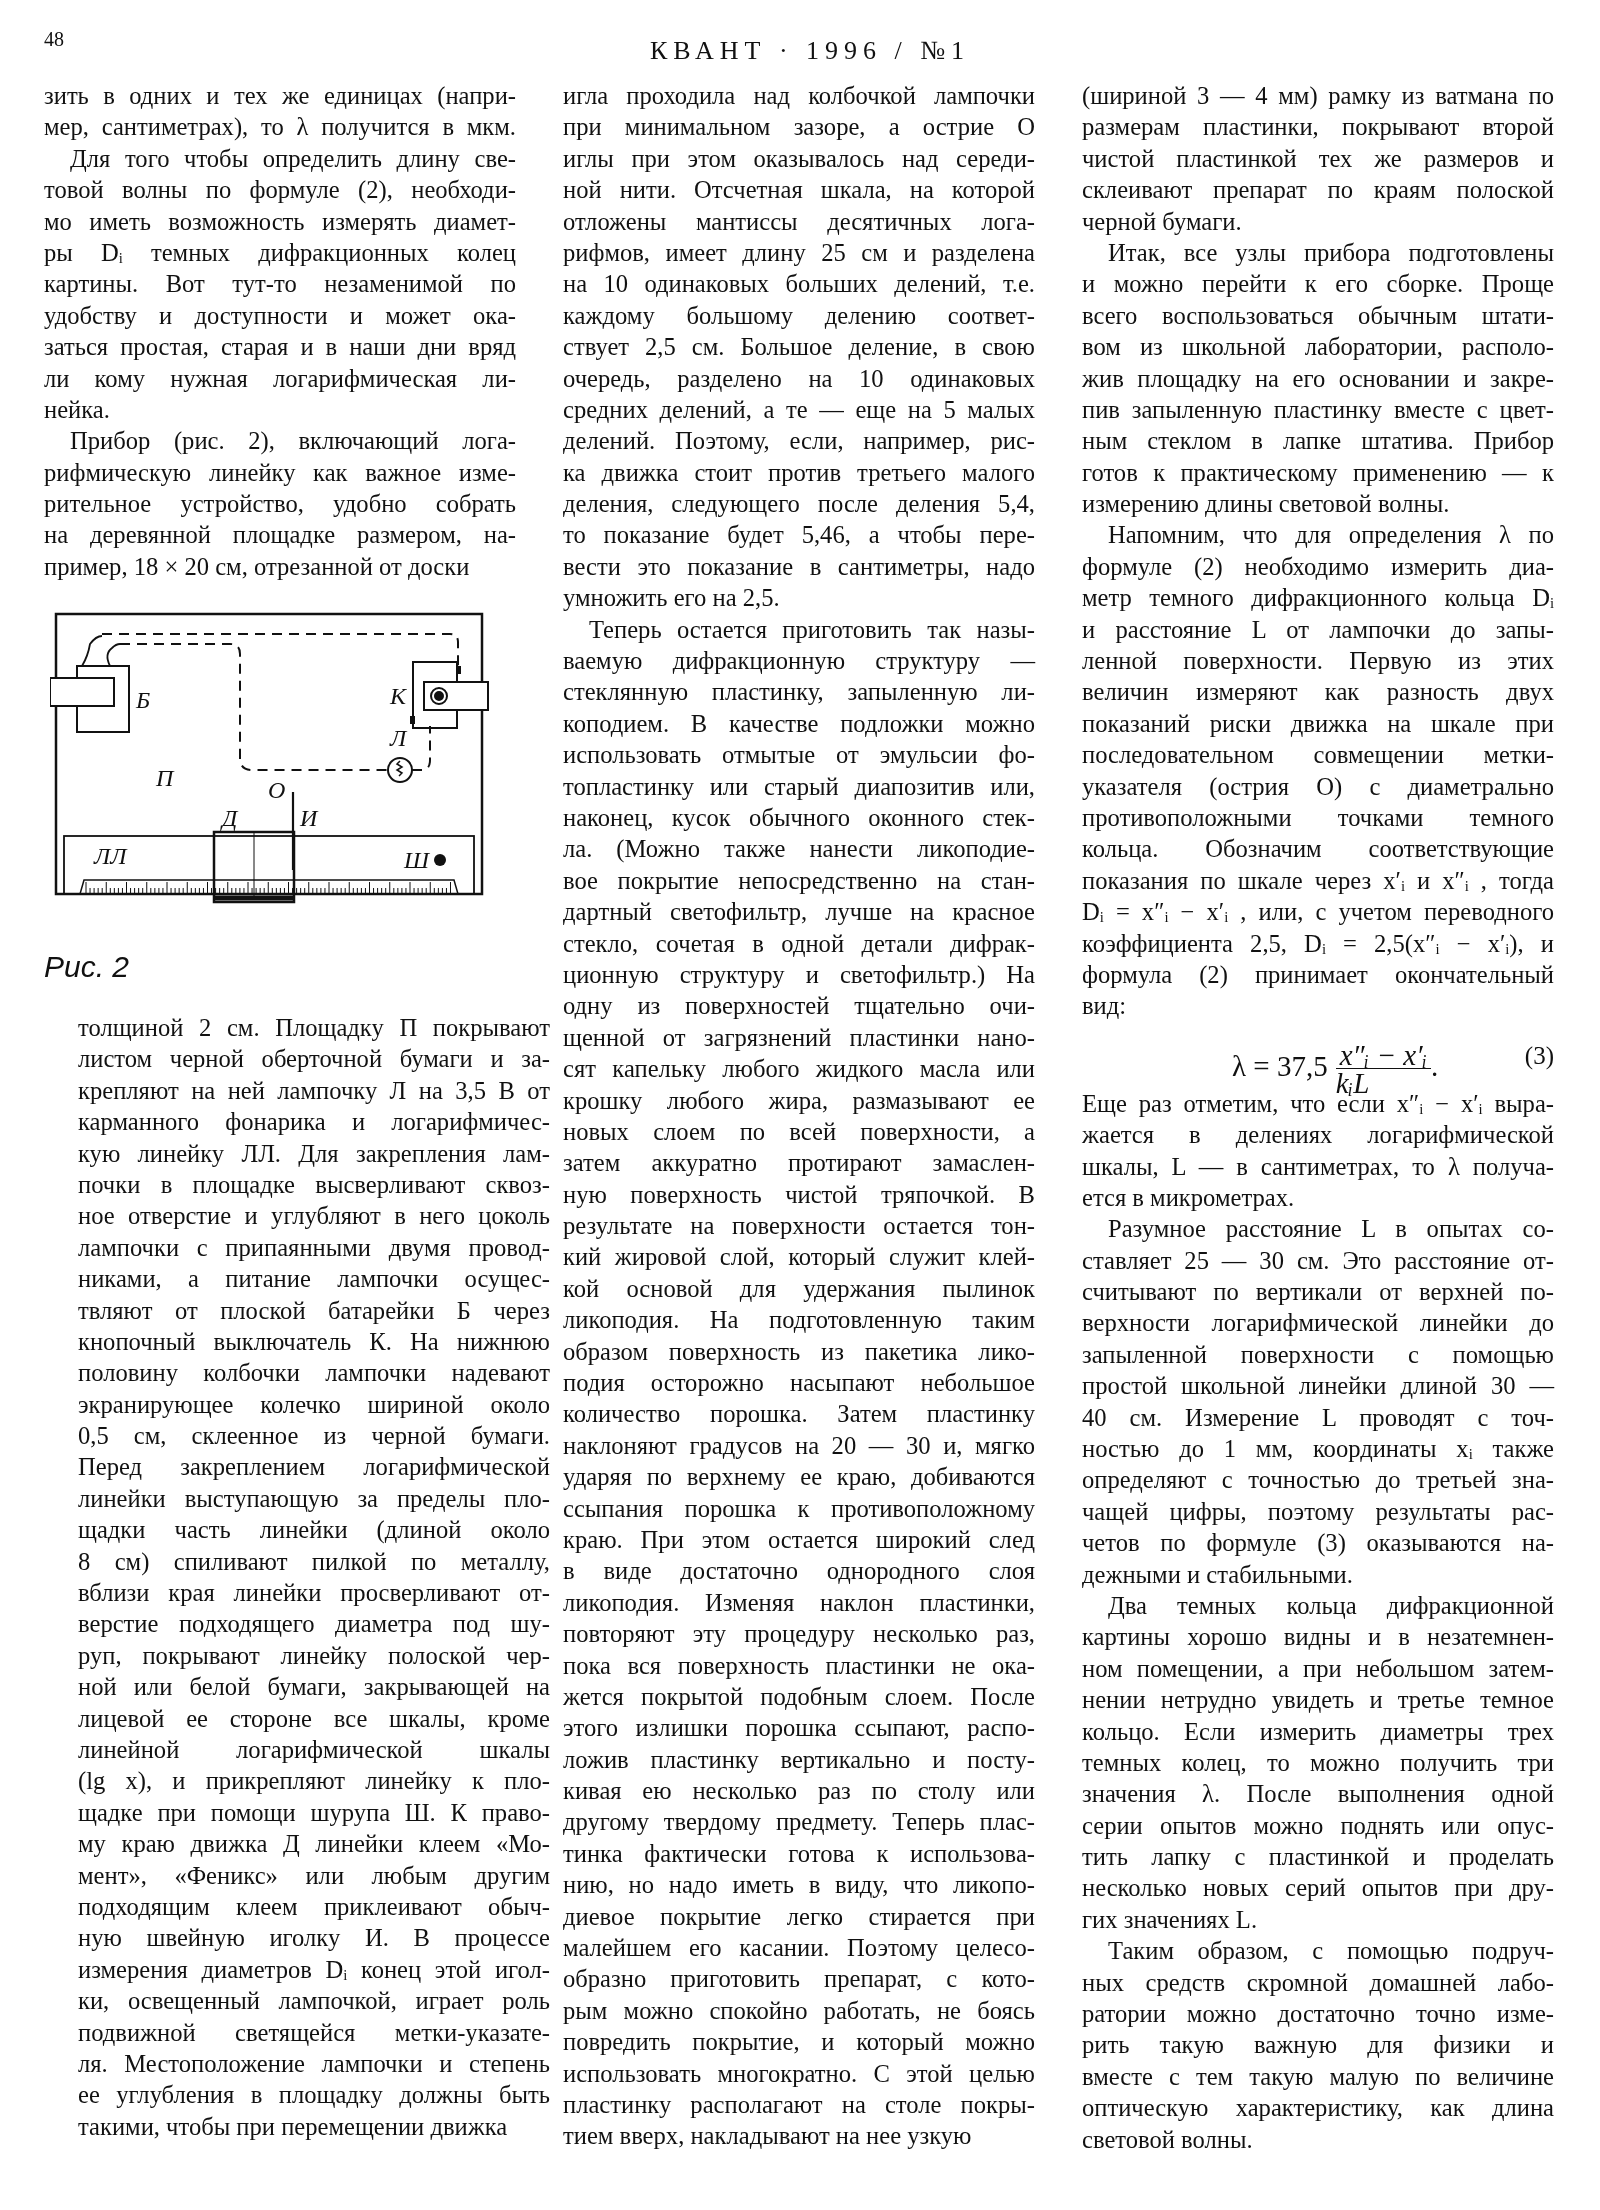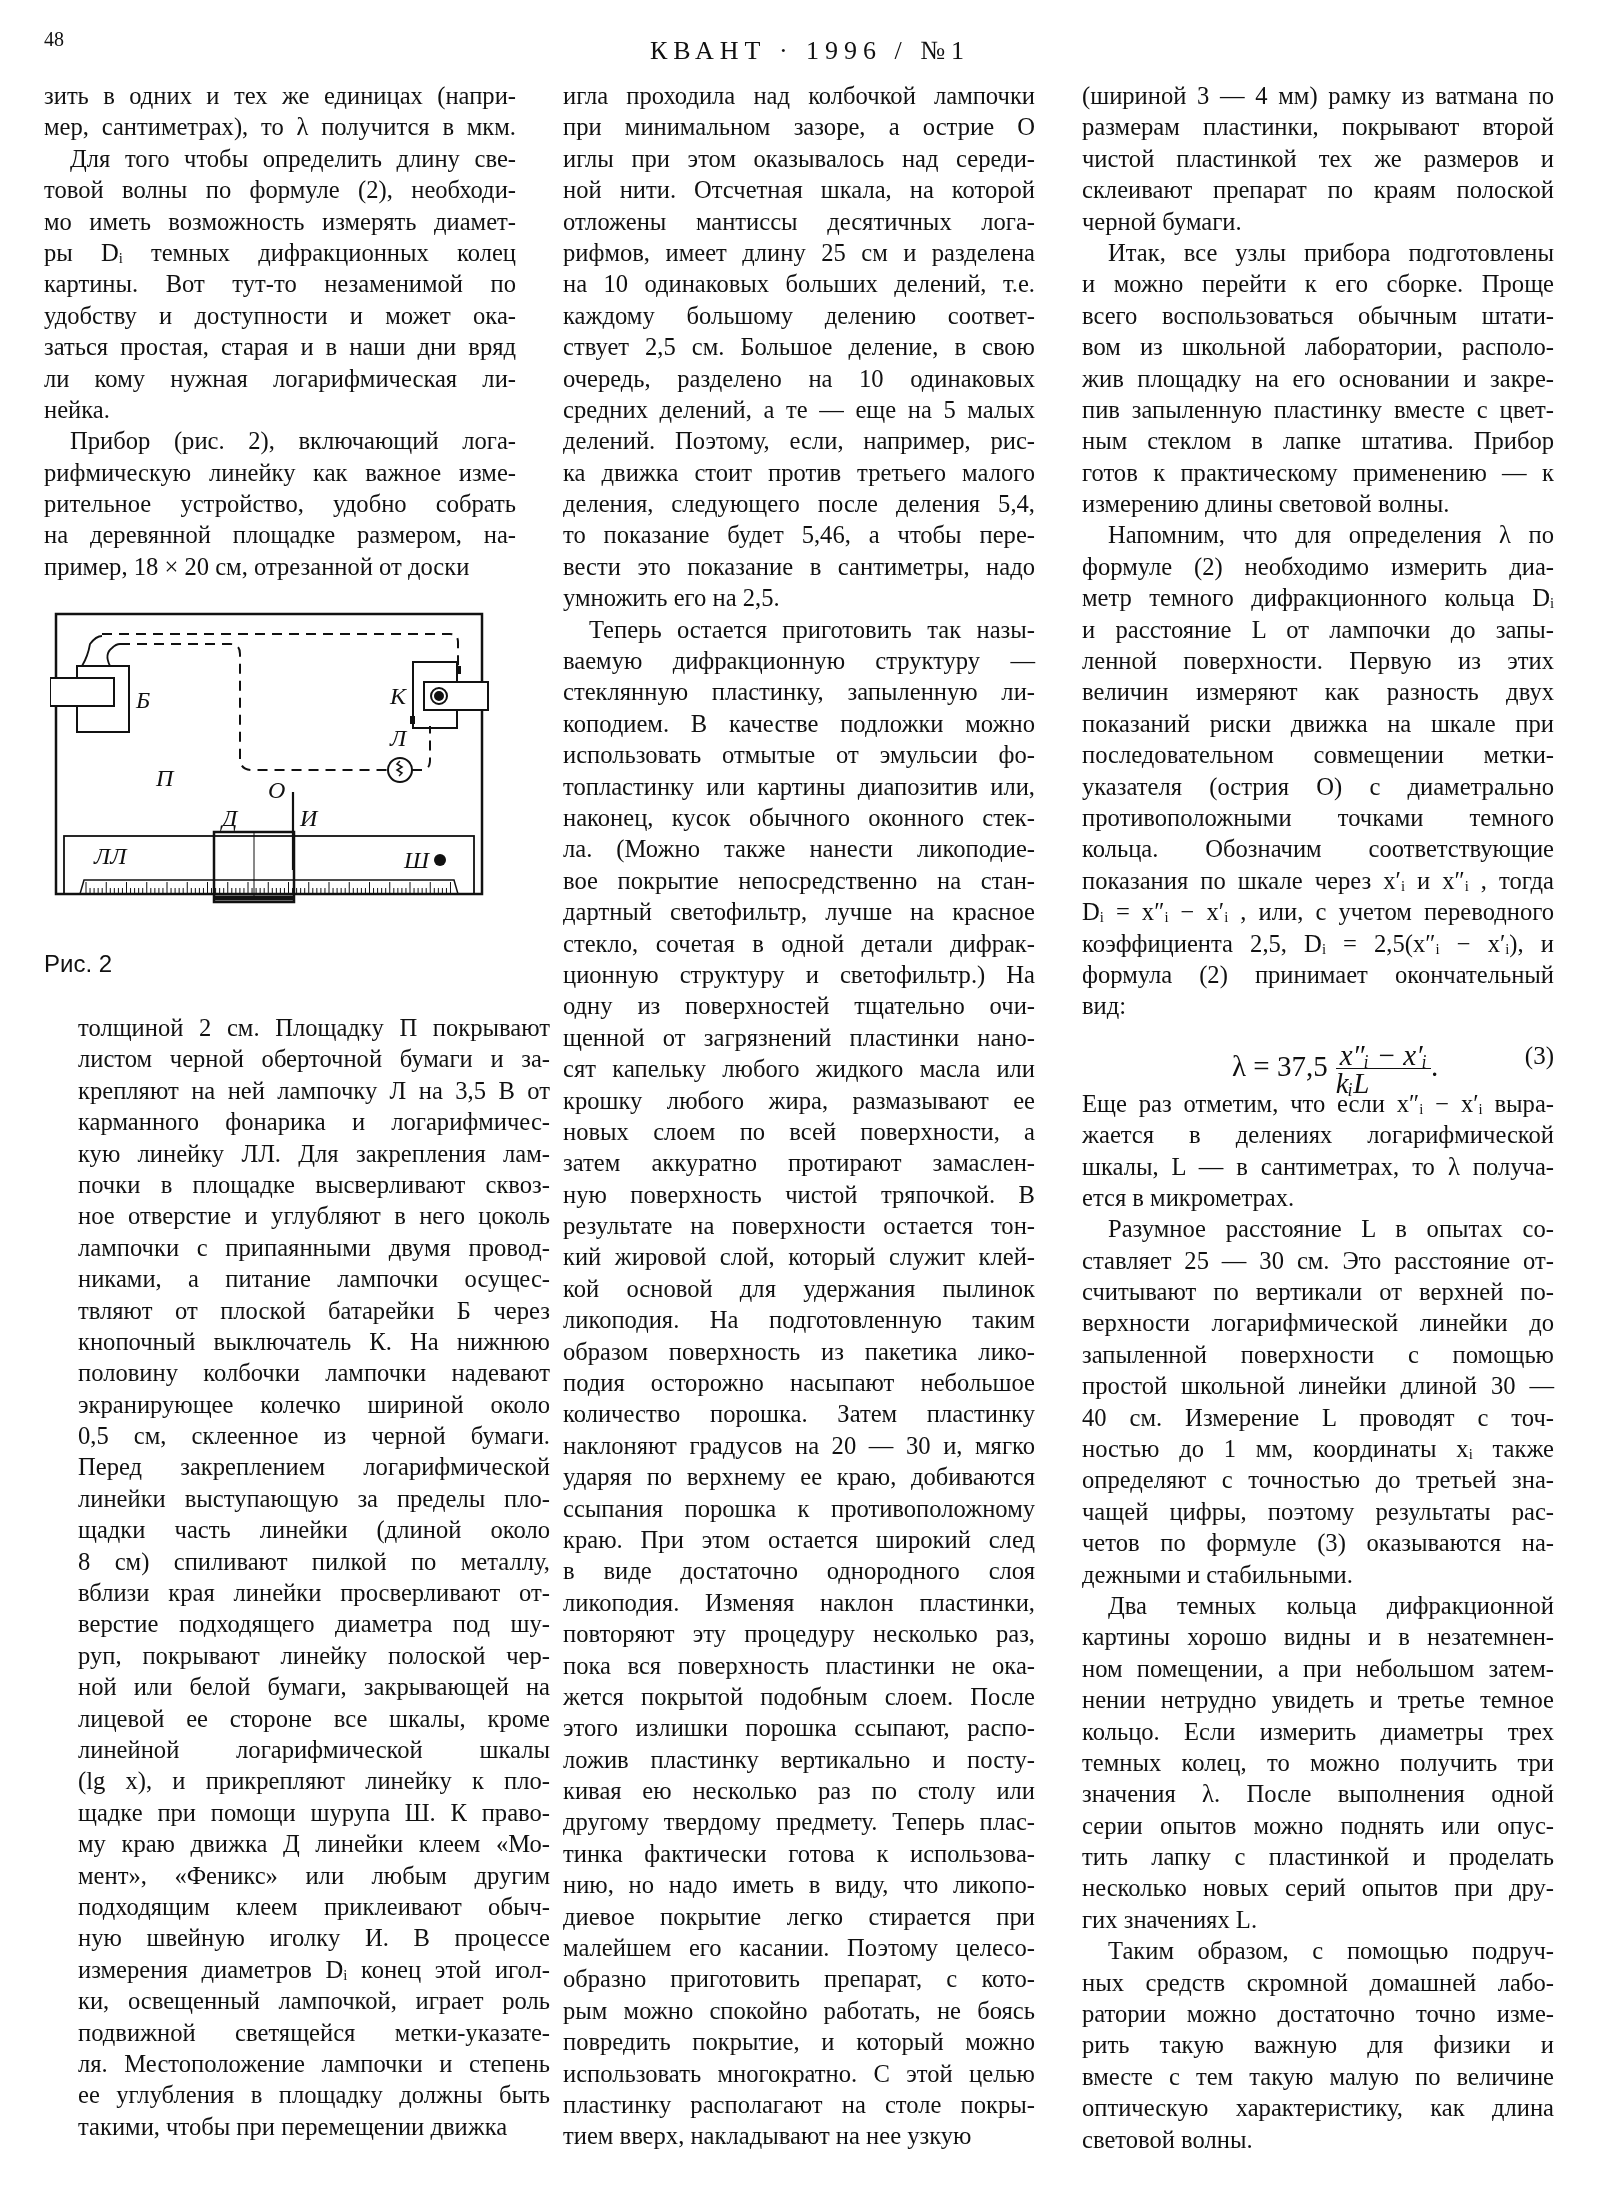--- a/index.html
+++ b/index.html
@@ -17,21 +17,21 @@
   .line.last { text-align-last: left; }
   .line.indent { padding-left: 26px; }
   .formula { display: block; height: 66px; position: relative; }
   .formula .eq { position: absolute; left: 150px; top: 20px; font-size: 29px; }
   .formula .num { position: absolute; right: 0; top: 18px; font-size: 25px; }
   .frac { display: inline-block; vertical-align: middle; font-style: italic; margin-left: 8px; }
   .frac .n { display: block; border-bottom: 1.5px solid #111; padding: 0 4px; line-height: 26px; }
   .frac .d { display: block; line-height: 28px; }
   .figure { position: absolute; left: 50px; top: 608px; width: 470px; height: 300px; }
   .caption { position: absolute; left: 44px; top: 950px; font-family: "Liberation Sans", sans-serif;
-         font-size: 24px; }
+         font-style: italic; font-size: 30px; }
 </style>
 </head>
 <body>
 
 <div class="pageno">48</div>
 <div class="running-head">КВАНТ · 1996 / №1</div>
 
 <div class="col col1a">
     <span class="line">зить в одних и тех же единицах (напри-</span>
     <span class="line">мер, сантиметрах), то λ получится в мкм.</span>
@@ -261,21 +261,21 @@
     <span class="line">ка движка стоит против третьего малого</span>
     <span class="line">деления, следующего после деления 5,4,</span>
     <span class="line">то показание будет 5,46, а чтобы пере-</span>
     <span class="line">вести это показание в сантиметры, надо</span>
     <span class="line last">умножить его на 2,5.</span>
     <span class="line indent">Теперь остается приготовить так назы-</span>
     <span class="line">ваемую дифракционную структуру —</span>
     <span class="line">стеклянную пластинку, запыленную ли-</span>
     <span class="line">коподием. В качестве подложки можно</span>
     <span class="line">использовать отмытые от эмульсии фо-</span>
-    <span class="line">топластинку или картины диапозитив или,</span>
+    <span class="line">топластинку или старый диапозитив или,</span>
     <span class="line">наконец, кусок обычного оконного стек-</span>
     <span class="line">ла. (Можно также нанести ликоподие-</span>
     <span class="line">вое покрытие непосредственно на стан-</span>
     <span class="line">дартный светофильтр, лучше на красное</span>
     <span class="line">стекло, сочетая в одной детали дифрак-</span>
     <span class="line">ционную структуру и светофильтр.) На</span>
     <span class="line">одну из поверхностей тщательно очи-</span>
     <span class="line">щенной от загрязнений пластинки нано-</span>
     <span class="line">сят капельку любого жидкого масла или</span>
     <span class="line">крошку любого жира, размазывают ее</span>

